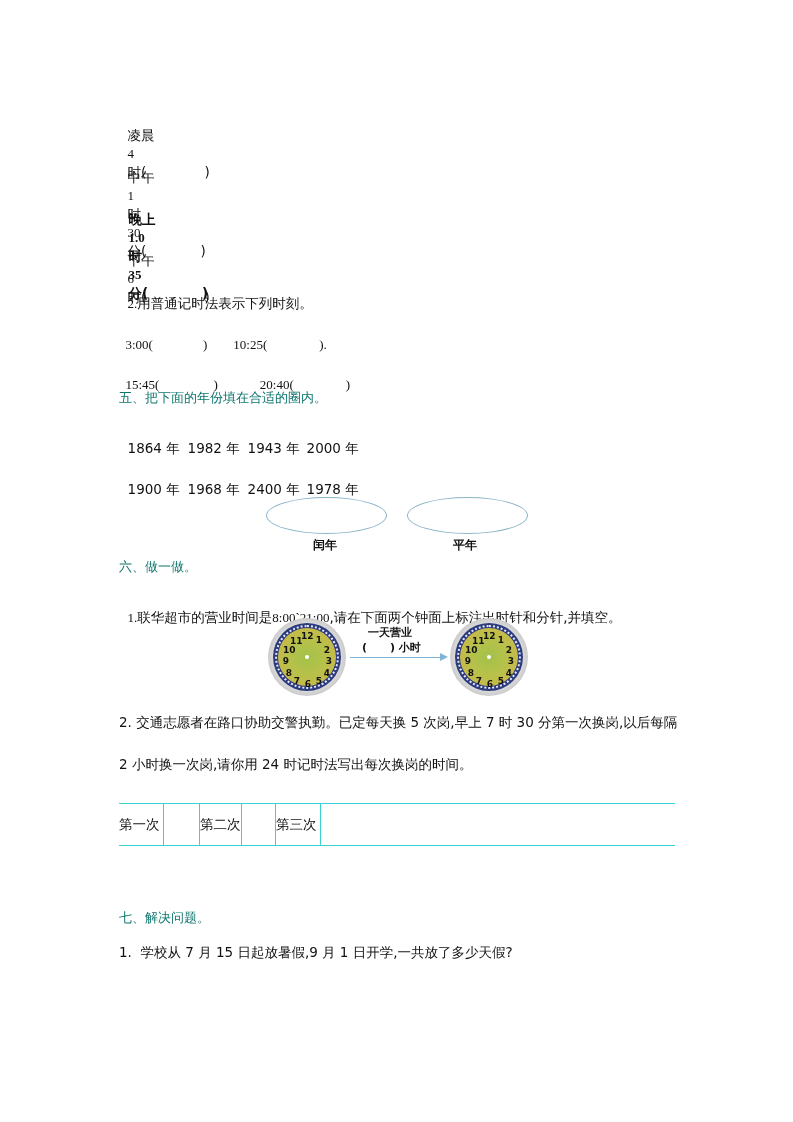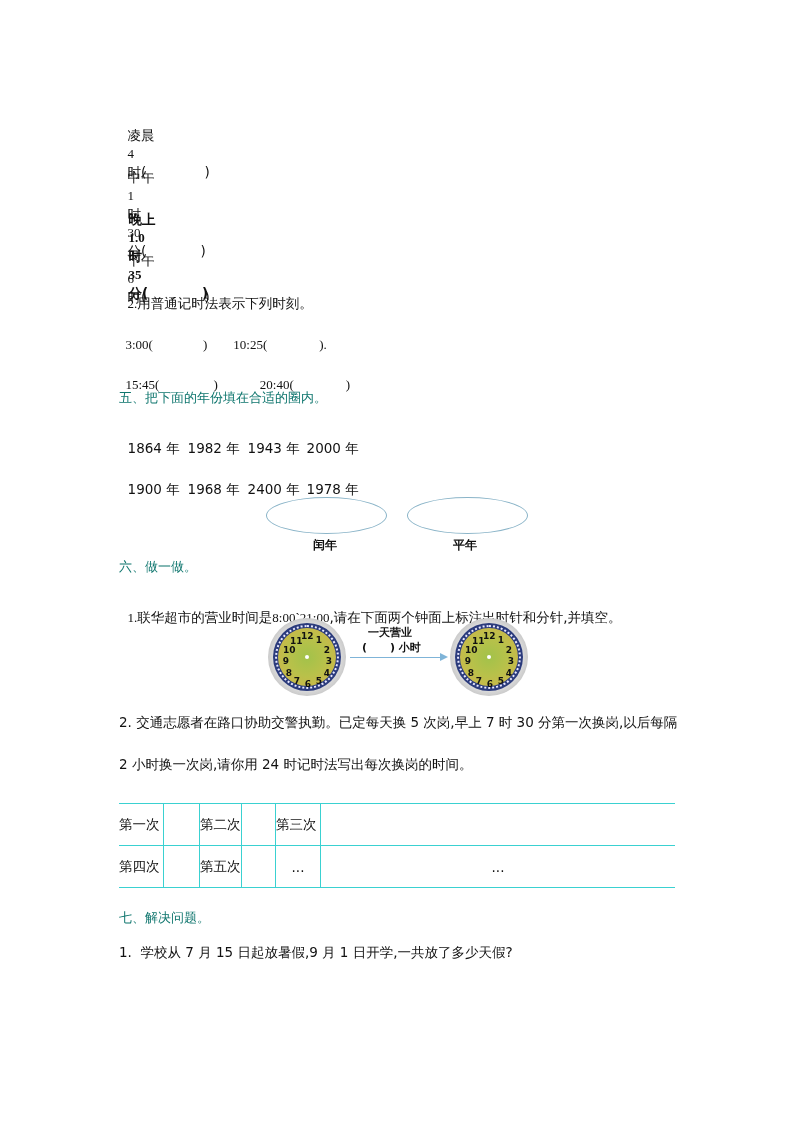--- a/index.html
+++ b/index.html
@@ -136,25 +136,17 @@
 <table class="shifts">
   <tbody>
       <tr>
     <td style="width:44px">第一次</td>
     <td style="width:35px"></td>
     <td style="width:41px">第二次</td>
     <td style="width:33px"></td>
     <td style="width:44px">第三次</td>
     <td style="width:354px"></td>
   </tr>
-  <tr>
-    <td>第四次</td>
-    <td></td>
-    <td>第五次</td>
-    <td></td>
-    <td style="text-align:center">...</td>
-    <td style="text-align:center">...</td>
-  </tr>
 </tbody>
   </table>
 
 <div class="heading" style="top:909px;">七、解决问题。</div>
 <div class="line" style="top:943px;">1.  学校从 7 月 15 日起放暑假,9 月 1 日开学,一共放了多少天假?</div>
 
 </body></html>

